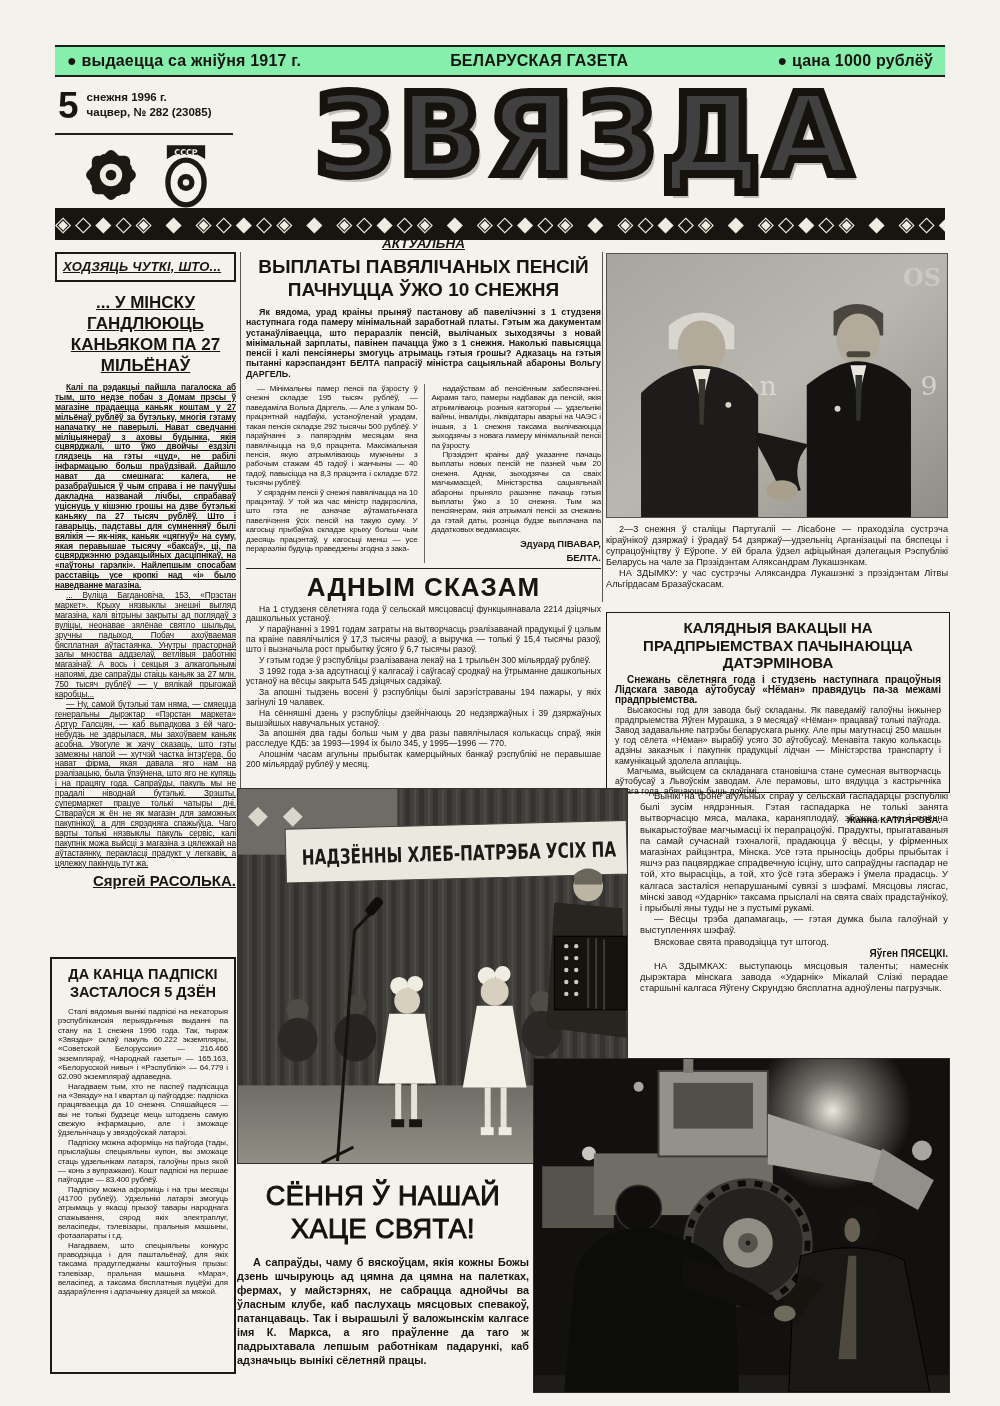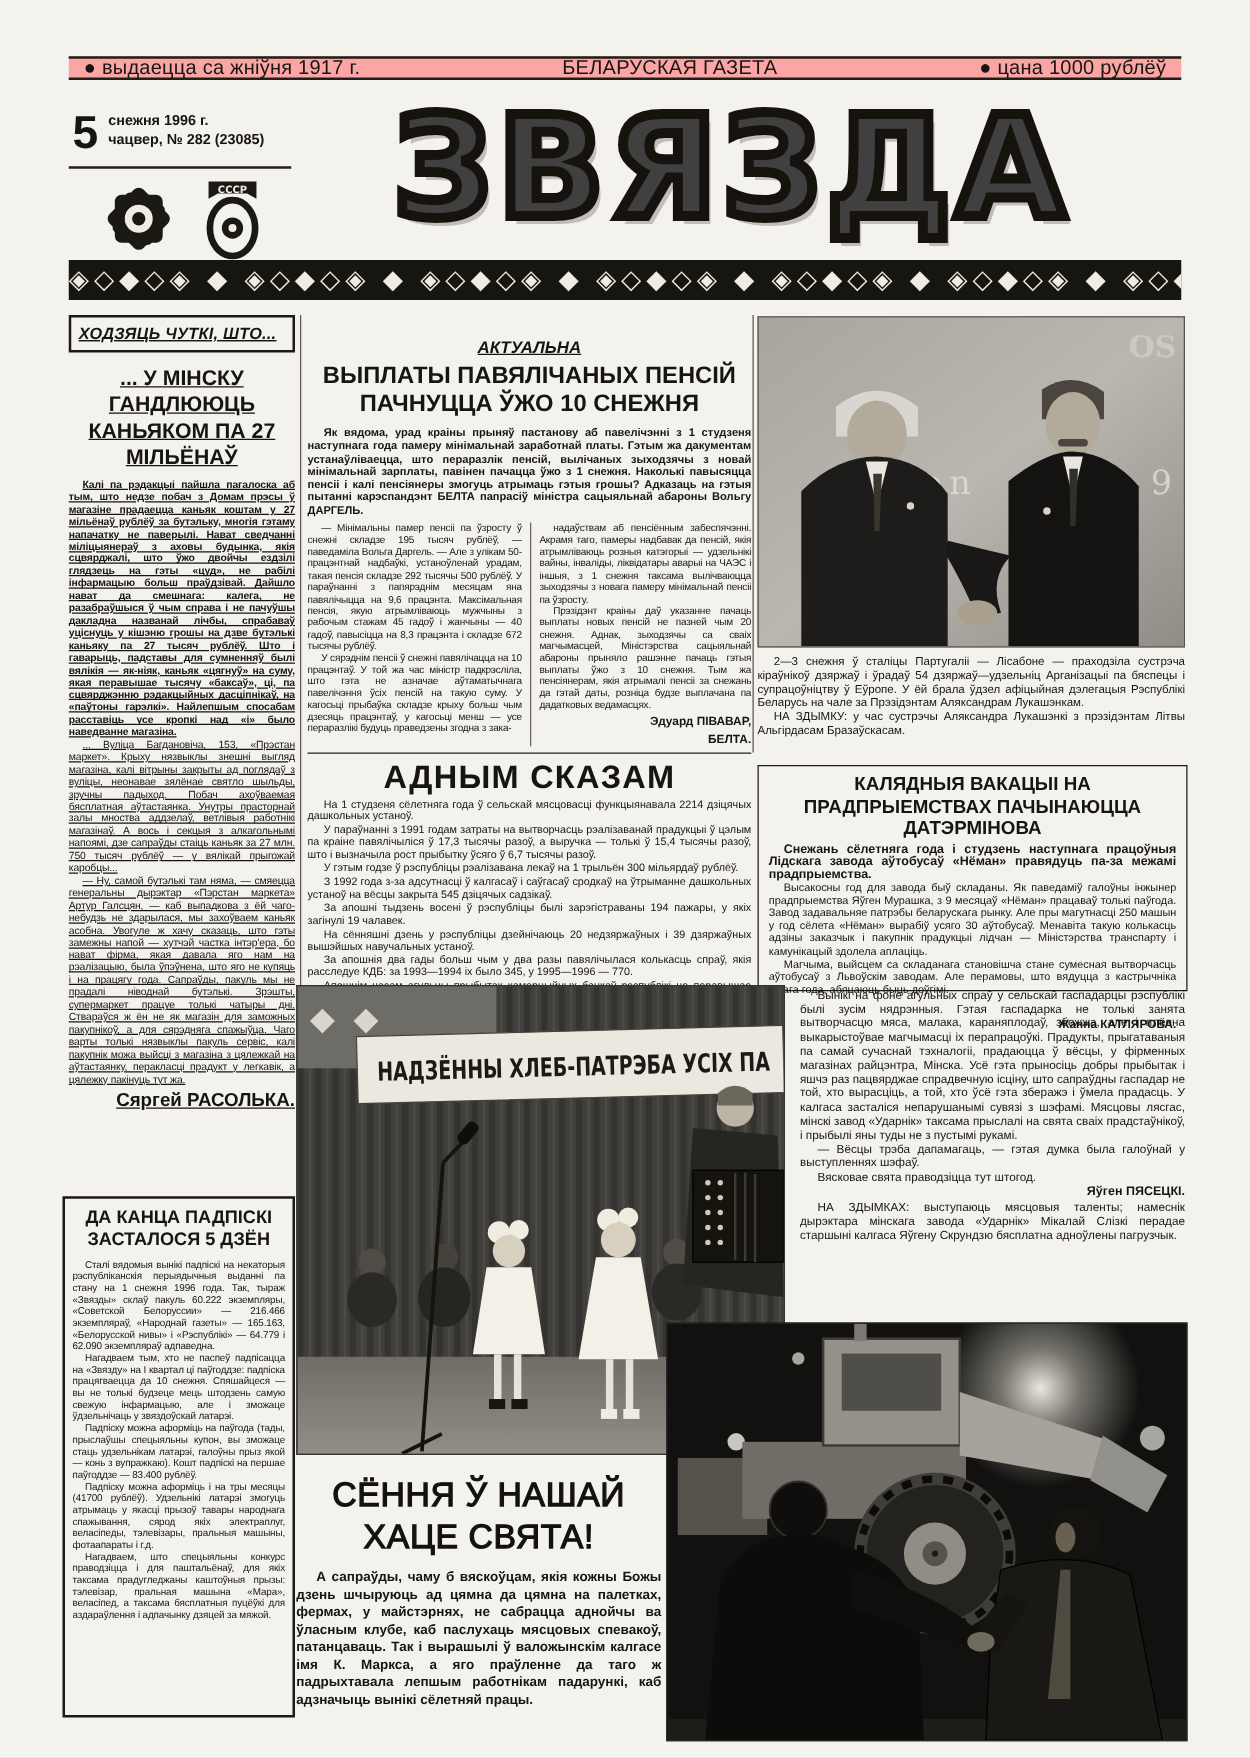--- a/index.html
+++ b/index.html
@@ -2,24 +2,24 @@
 <html><head>
 <meta charset="utf-8">
 <style>
   * { margin:0; padding:0; box-sizing:border-box; }
   html,body { width:1000px; }
   body { background:#d8d6cf; font-family:"Liberation Sans",sans-serif; color:#171512; }
   .page { position:relative; width:1000px; height:1406px; background:#f4f2ec; overflow:hidden; }
   .abs { position:absolute; }
 
   
-  .topbar { left:55px; top:45px; width:890px; height:19px; background:#fca5a5;
+  .topbar { left:55px; top:45px; width:890px; height:32px; background:#86efac;
     border-top:2px solid #201e1a; border-bottom:2px solid #201e1a;
     display:flex; align-items:center; justify-content:space-between; padding:0 12px;
-    font-weight:normal; font-size:16px; letter-spacing:.2px; }
+    font-weight:bold; font-size:16px; letter-spacing:.2px; }
 
   
   .dateblock { left:58px; top:86px; width:176px; display:flex; gap:8px; align-items:flex-start; }
   .day { font-size:37px; font-weight:bold; line-height:40px; }
   .dlines { padding-top:4px; font-weight:bold; font-size:11.5px; line-height:15px; }
   .date-rule { left:55px; top:133px; width:178px; height:2px; background:#23211c; }
 
   
   .medals { left:62px; top:140px; width:170px; height:70px; display:flex; gap:16px; align-items:center; justify-content:center; }
 
@@ -47,21 +47,21 @@
   .rumors-head { font-size:17px; line-height:21px; text-align:center; font-weight:bold; margin:10px 2px 7px; }
   .col-left p { font-size:8.3px; line-height:9.9px; text-indent:11px; letter-spacing:-.1px; }
   .col-left p.b1 { font-weight:bold; }
   .col-left .byline { font-size:15px; margin-top:4px; }
 
   .sub-box { left:50px; top:957px; width:186px; height:417px; border:2px solid #1c1a16; padding:7px 6px; }
   .sub-head { font-size:14.5px; line-height:17.5px; text-align:center; font-weight:bold; margin-bottom:6px; }
   .sub-box p { font-size:7.9px; line-height:9.35px; text-indent:10px; text-align:justify; letter-spacing:-.1px; }
 
   
-  .col-center { left:246px; top:270px; width:355px; }
+  .col-center { left:246px; top:236px; width:355px; }
   .kicker-center { text-align:center; font-weight:bold; font-style:italic; font-size:13.5px;
     text-decoration:underline; margin-bottom:5px; }
   .pension-head { font-size:19px; line-height:22.5px; text-align:center; font-weight:bold; margin-bottom:6px; }
   .lead { font-weight:bold; font-size:8.9px; line-height:10.3px; text-indent:13px; text-align:justify; margin-bottom:5px; }
   .two-col { display:flex; }
   .pcol { width:50%; padding-right:6px; }
   .pcol + .pcol { border-left:1px solid #6a675f; padding-left:7px; padding-right:0; }
   .pcol p { font-size:8px; line-height:9.4px; text-indent:11px; text-align:justify; letter-spacing:-.15px; }
   .pens-byline { font-size:9.5px; margin-top:3px; }
   .oneline { border-top:1.5px solid #23211c; margin-top:5px; padding-top:3px; }

